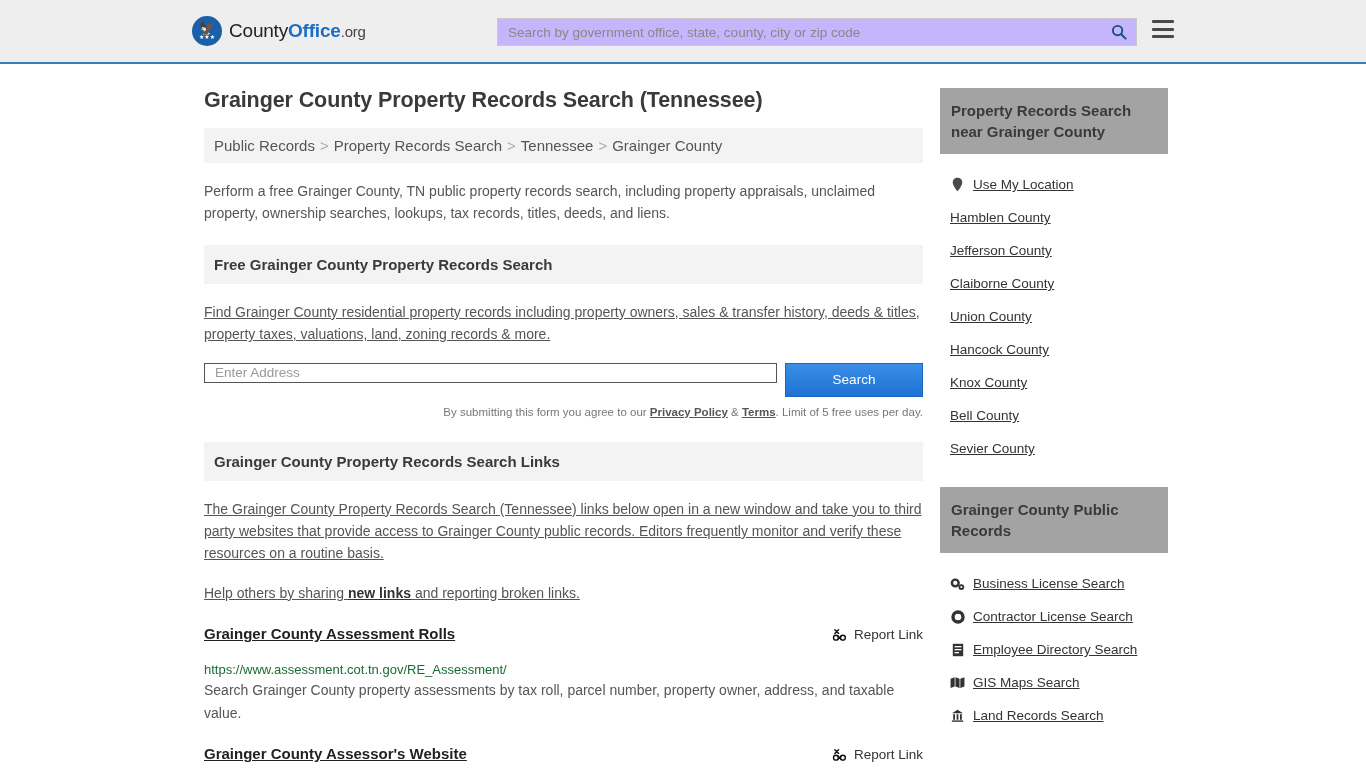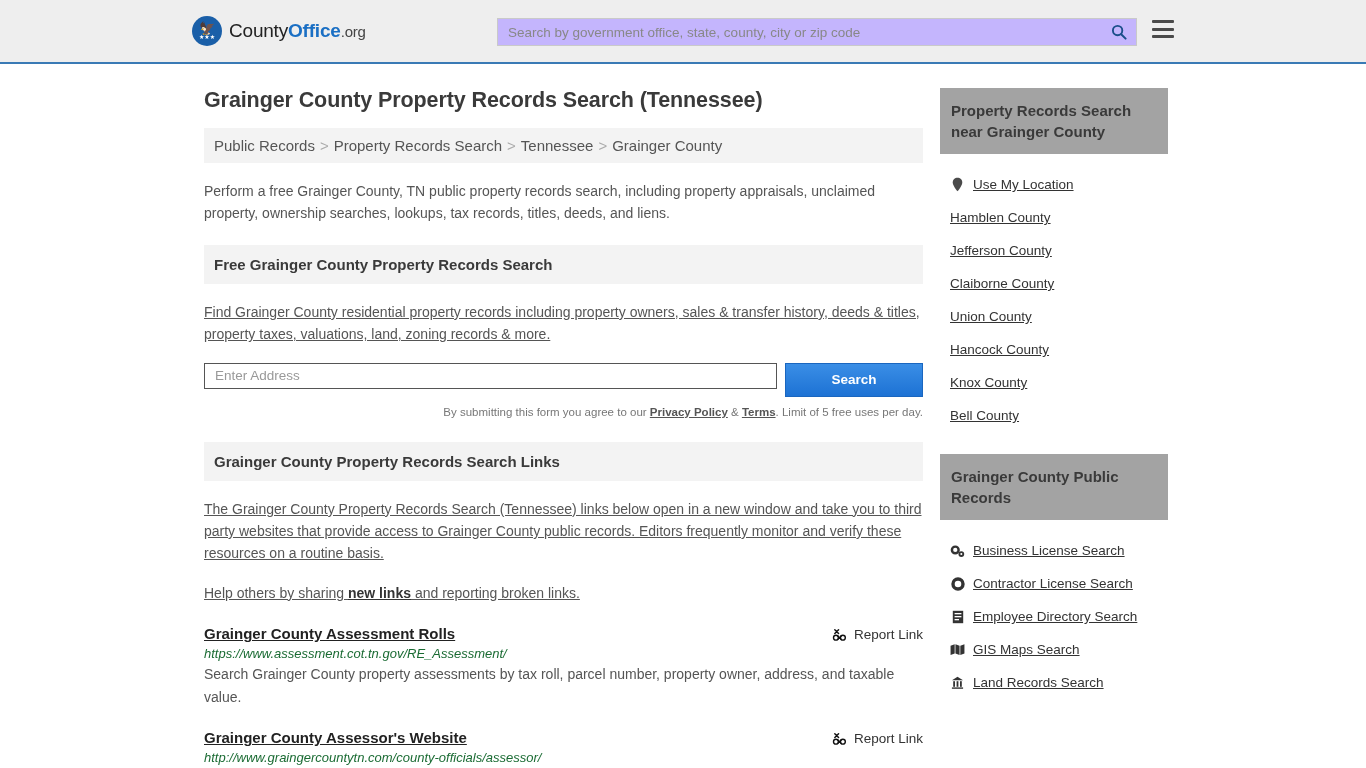--- a/index.html
+++ b/index.html
@@ -120,36 +120,36 @@
   .section-body { font-size: 14px; color: #555; line-height: 1.6; }
   .section-body p { margin: 17px 0; text-decoration: underline; }
 
   
   .addr-form {
     display: flex;
     margin-top: 17px;
     gap: 8px;
   }
   .addr-form input {
-    width: 573px; height: 26px;
+    width: 573px; height: 20px;
     border: 1px solid #555;
     padding: 0 10px;
     font-size: 13.5px;
     color: #333;
     outline: none;
     font-family: "Liberation Sans", sans-serif;
   }
   .addr-form input::placeholder { color: #999; }
   .addr-form button {
     width: 138px; height: 34px;
     background: linear-gradient(#3a8ee6, #1d72d4);
     border: 1px solid #1a66bf;
     color: #fff;
     font-size: 13.5px;
-    font-weight: bold;
+    font-weight: normal;
     cursor: pointer;
     font-family: "Liberation Sans", sans-serif;
   }
   .disclaimer {
     text-align: right;
     font-size: 11.5px;
     color: #777;
     margin-top: 9px;
     width: 719px;
   }
@@ -175,23 +175,22 @@
   .report-link {
     display: flex; align-items: center; gap: 7px;
     font-size: 13.5px; color: #333;
     cursor: pointer;
     white-space: nowrap;
     margin-top: 1px;
   }
   .result-url {
     font-size: 13px;
     color: #1a6b33;
-    margin-top: 4px;
+    margin-top: 20px;
     word-break: break-all;
-    font-style: italic;
   }
   .result-desc {
     font-size: 14px;
     color: #555;
     line-height: 1.62;
     margin-top: 2px;
     max-width: 715px;
   }
 
   
@@ -352,20 +351,23 @@
           </div>
           <div class="side-item">
             <a>Hancock County</a>
           </div>
           <div class="side-item">
             <a>Knox County</a>
           </div>
           <div class="side-item">
             <a>Bell County</a>
           </div>
+          <div class="side-item">
+            <a>Sevier County</a>
+          </div>
         </div>
       </div>
 
       <div class="side-card">
         <div class="side-card-head">Grainger County Public Records</div>
         <div class="side-list">
 
           <div class="side-item">
             <span class="side-ico">
               <svg width="15" height="14" viewBox="0 0 16 15">

